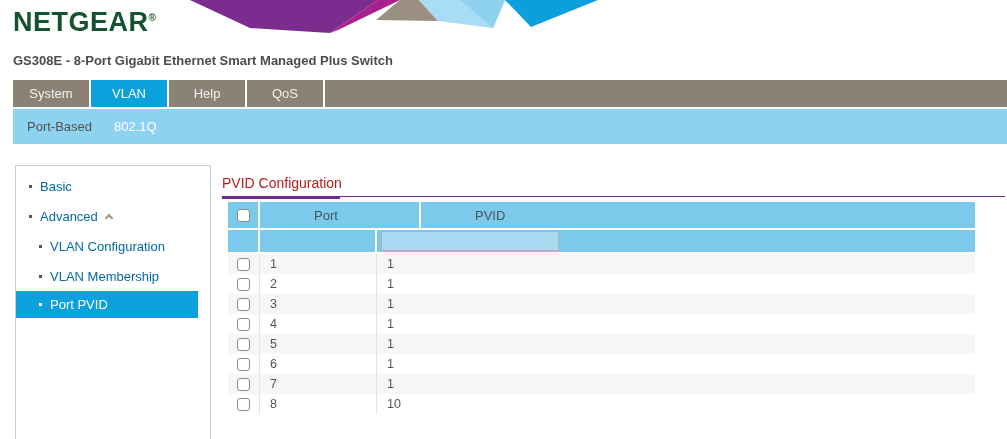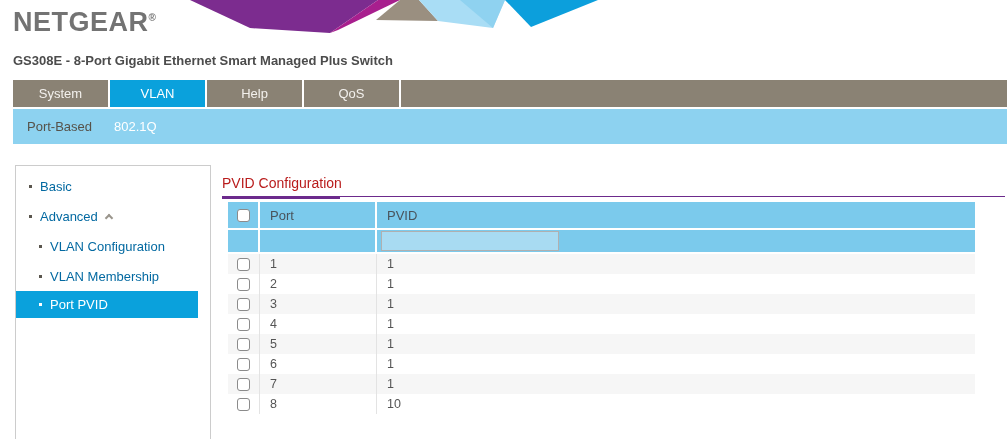--- a/index.html
+++ b/index.html
@@ -4,32 +4,32 @@
 <style>
   * { margin:0; padding:0; box-sizing:border-box; }
   html,body { width:1007px; height:439px; background:#ffffff;
               font-family:"Liberation Sans", sans-serif; }
   body { position:relative; overflow:hidden; }
 
   
   .banner { position:absolute; left:185px; top:0; width:415px; height:34px; }
 
   
-  .logo { position:absolute; left:13px; top:7px; color:#737373;
+  .logo { position:absolute; left:13px; top:7px; color:#14532d;
           font-size:27px; font-weight:bold; letter-spacing:.5px; }
   .logo sup { font-size:10px; font-weight:bold; vertical-align:10px; }
 
   
   .device-title { position:absolute; left:13px; top:53px; font-size:13px;
                   font-weight:bold; color:#4c4c4c; }
 
   
   .nav { position:absolute; left:13px; top:80px; right:0; height:27px;
          background:#8a8274; display:flex; }
-  .nav-tab { width:97px; height:27px; line-height:27px; text-align:center;
+  .nav-tab { width:78px; height:27px; line-height:27px; text-align:center;
              font-size:13px; color:#f3f1ed; border-right:2px solid #ffffff;
              cursor:pointer; }
   .nav-tab.active { background:#0aa1dc; color:#ffffff; }
 
   
   .subnav { position:absolute; left:13px; top:109px; right:0; height:35px;
             background:#8dd2f0; display:flex; align-items:center;
             font-size:13px; }
   .subnav-item { cursor:pointer; }
   .subnav-item.plain { color:#56524a; margin-left:14px; }
@@ -62,21 +62,21 @@
                 background:#6c2a8c; }
 
   
   .tbl { margin-left:6px; margin-top:3px; width:747px; font-size:12.5px; }
   .tr { display:flex; }
   .td { display:flex; align-items:center; }
   .c-check { width:32px; flex:0 0 32px; justify-content:center; }
   .c-port  { width:117px; flex:0 0 117px; padding-left:10px; }
   .c-pvid  { flex:1; padding-left:10px; }
   .tr.head { height:26px; background:#7bcaec; margin-bottom:2px;
-             color:#49545c; font-size:13px; }
+             color:#49545c; font-size:13px;gap:44px; }
   .tr.head .c-check, .tr.head .c-port { border-right:2px solid #ffffff; }
   .tr.filter { height:22px; background:#7bcaec; margin-bottom:2px; }
   .tr.filter .c-check, .tr.filter .c-port { border-right:2px solid #ffffff; }
   .tr.filter .c-pvid { padding-left:4px; }
   .tr.data { height:20px; color:#555555; }
   .tr.data .c-check, .tr.data .c-port { border-right:1px solid #e3e3e3; }
   .tr.data.odd  { background:#f6f6f6; }
   .tr.data.even { background:#ffffff; }
 
   .cb { width:13px; height:13px; background:#ffffff;

